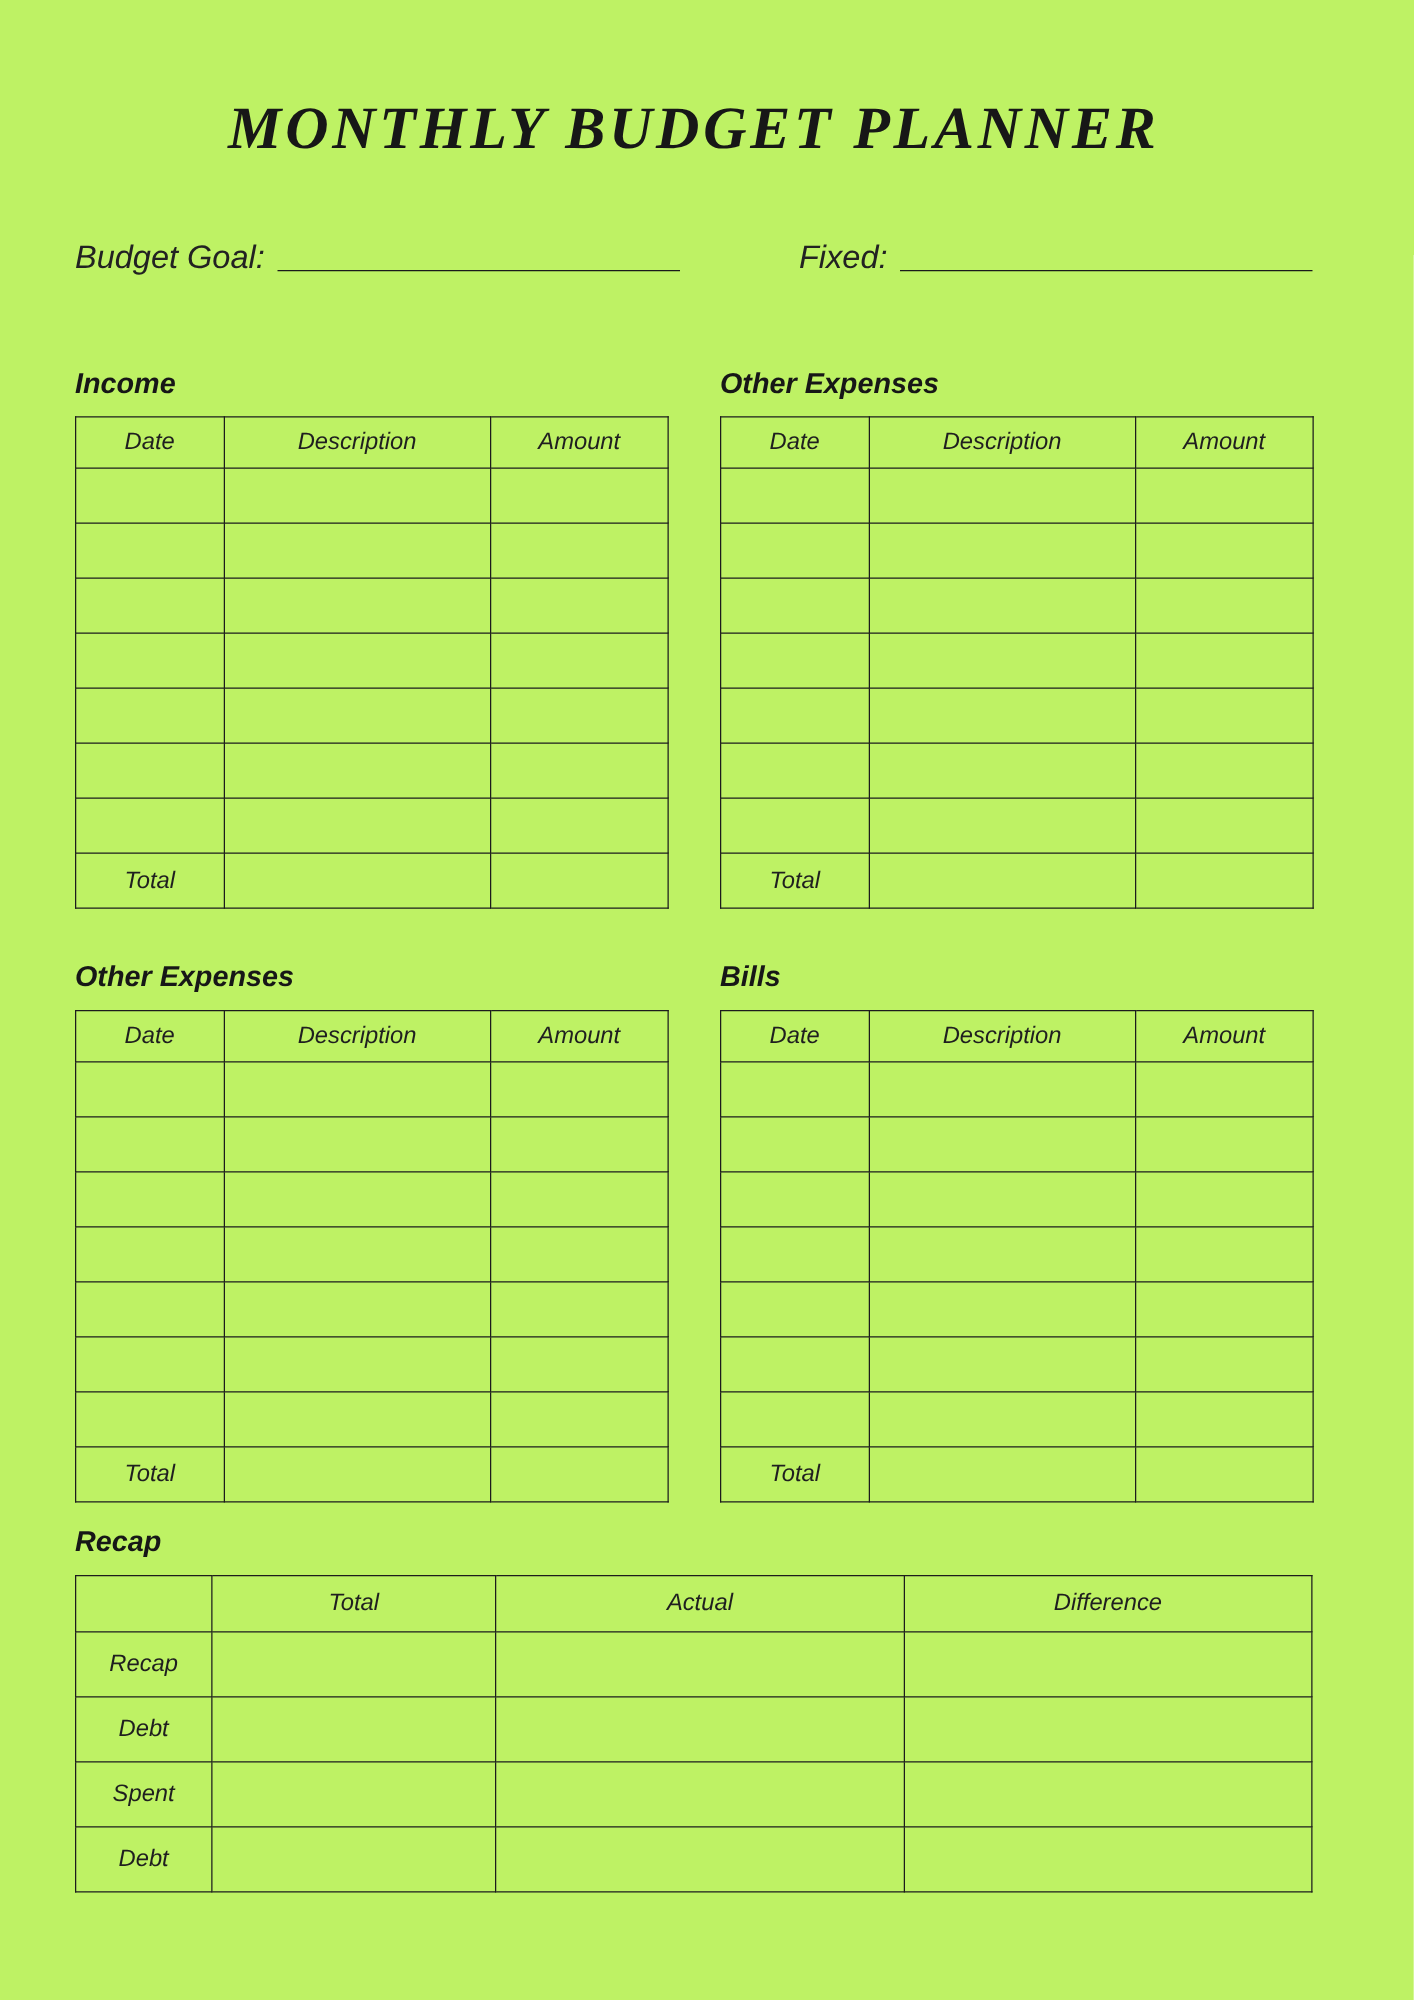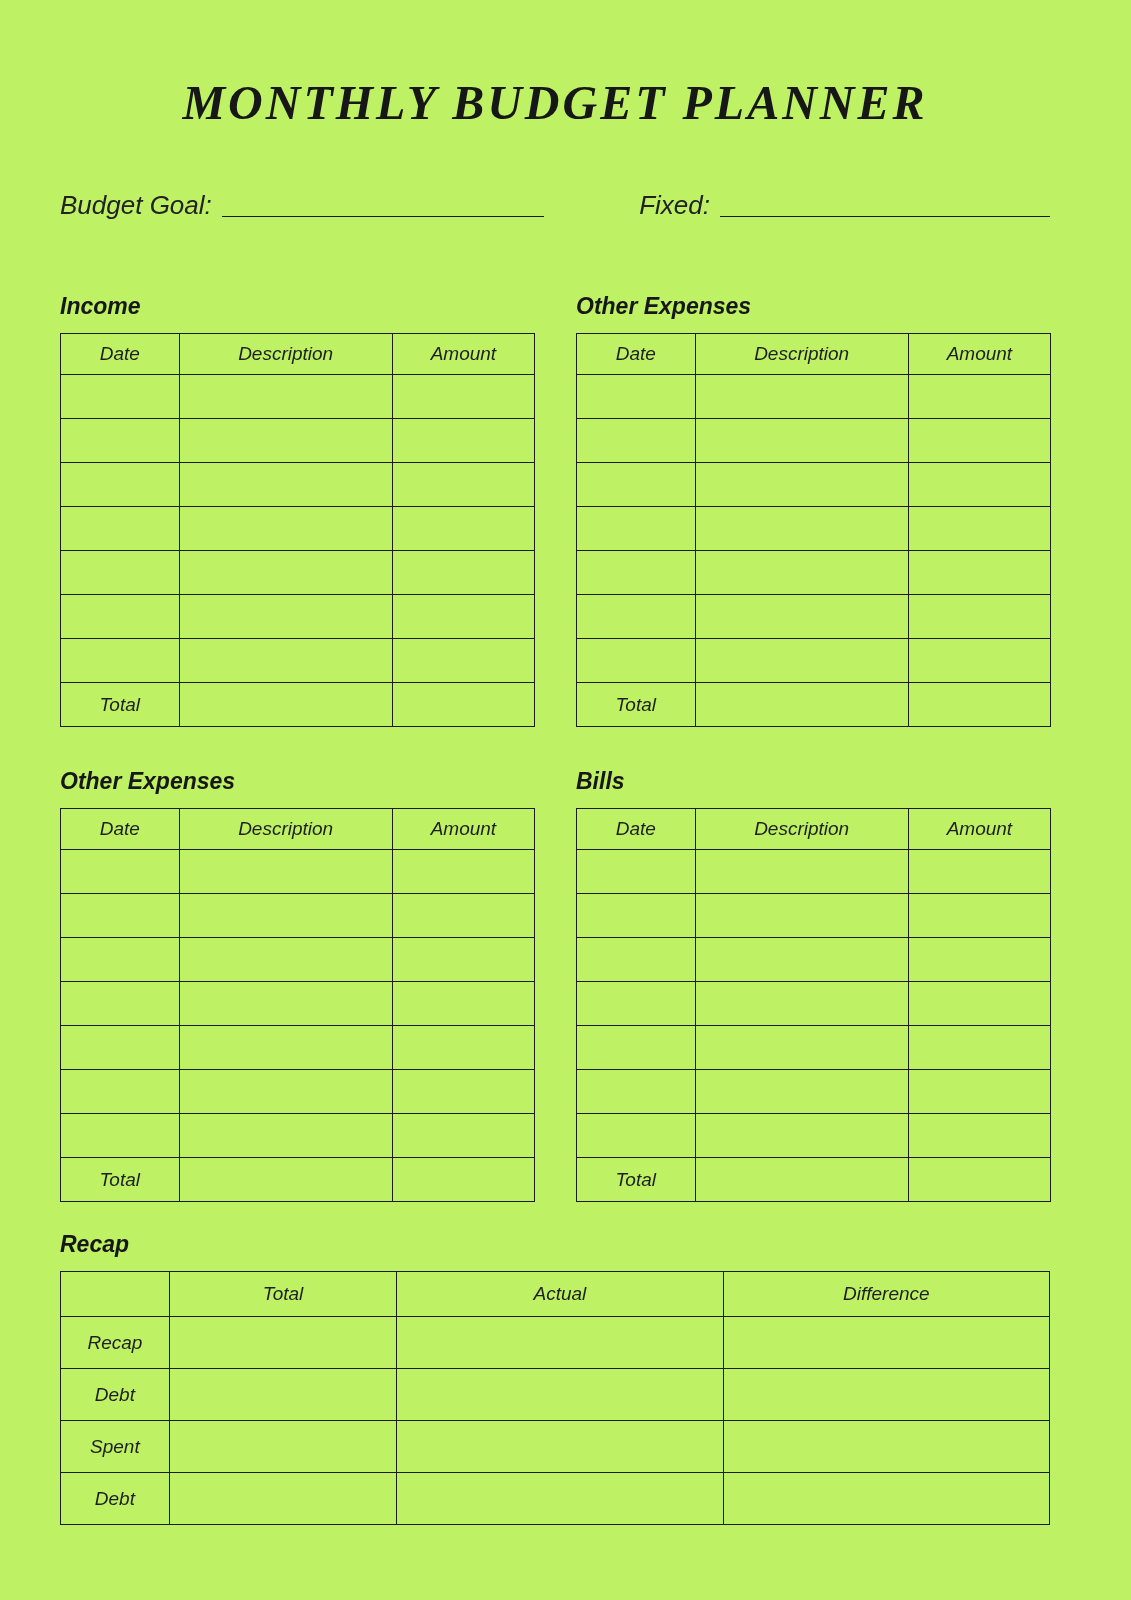--- a/index.html
+++ b/index.html
@@ -76,21 +76,21 @@
     font-weight: normal;
     text-align: center;
     color: #1f1f1f;
   }
   .budget-table th { height: 40px; }
   .budget-table td { height: 43px; }
   .budget-table col.c-date { width: 25%; }
   .budget-table col.c-desc { width: 45%; }
   .budget-table col.c-amt  { width: 30%; }
 
-  .recap-section { margin-top: 29px; }
+  .recap-section { margin-top: 18px; }
   .recap-table th { height: 44px; }
   .recap-table td { height: 51px; }
   .recap-table col.c-label { width: 11%; }
   .recap-table col.c-goal  { width: 23%; }
   .recap-table col.c-act   { width: 33%; }
   .recap-table col.c-diff  { width: 33%; }
 </style>
 </head>
 <body>
 

